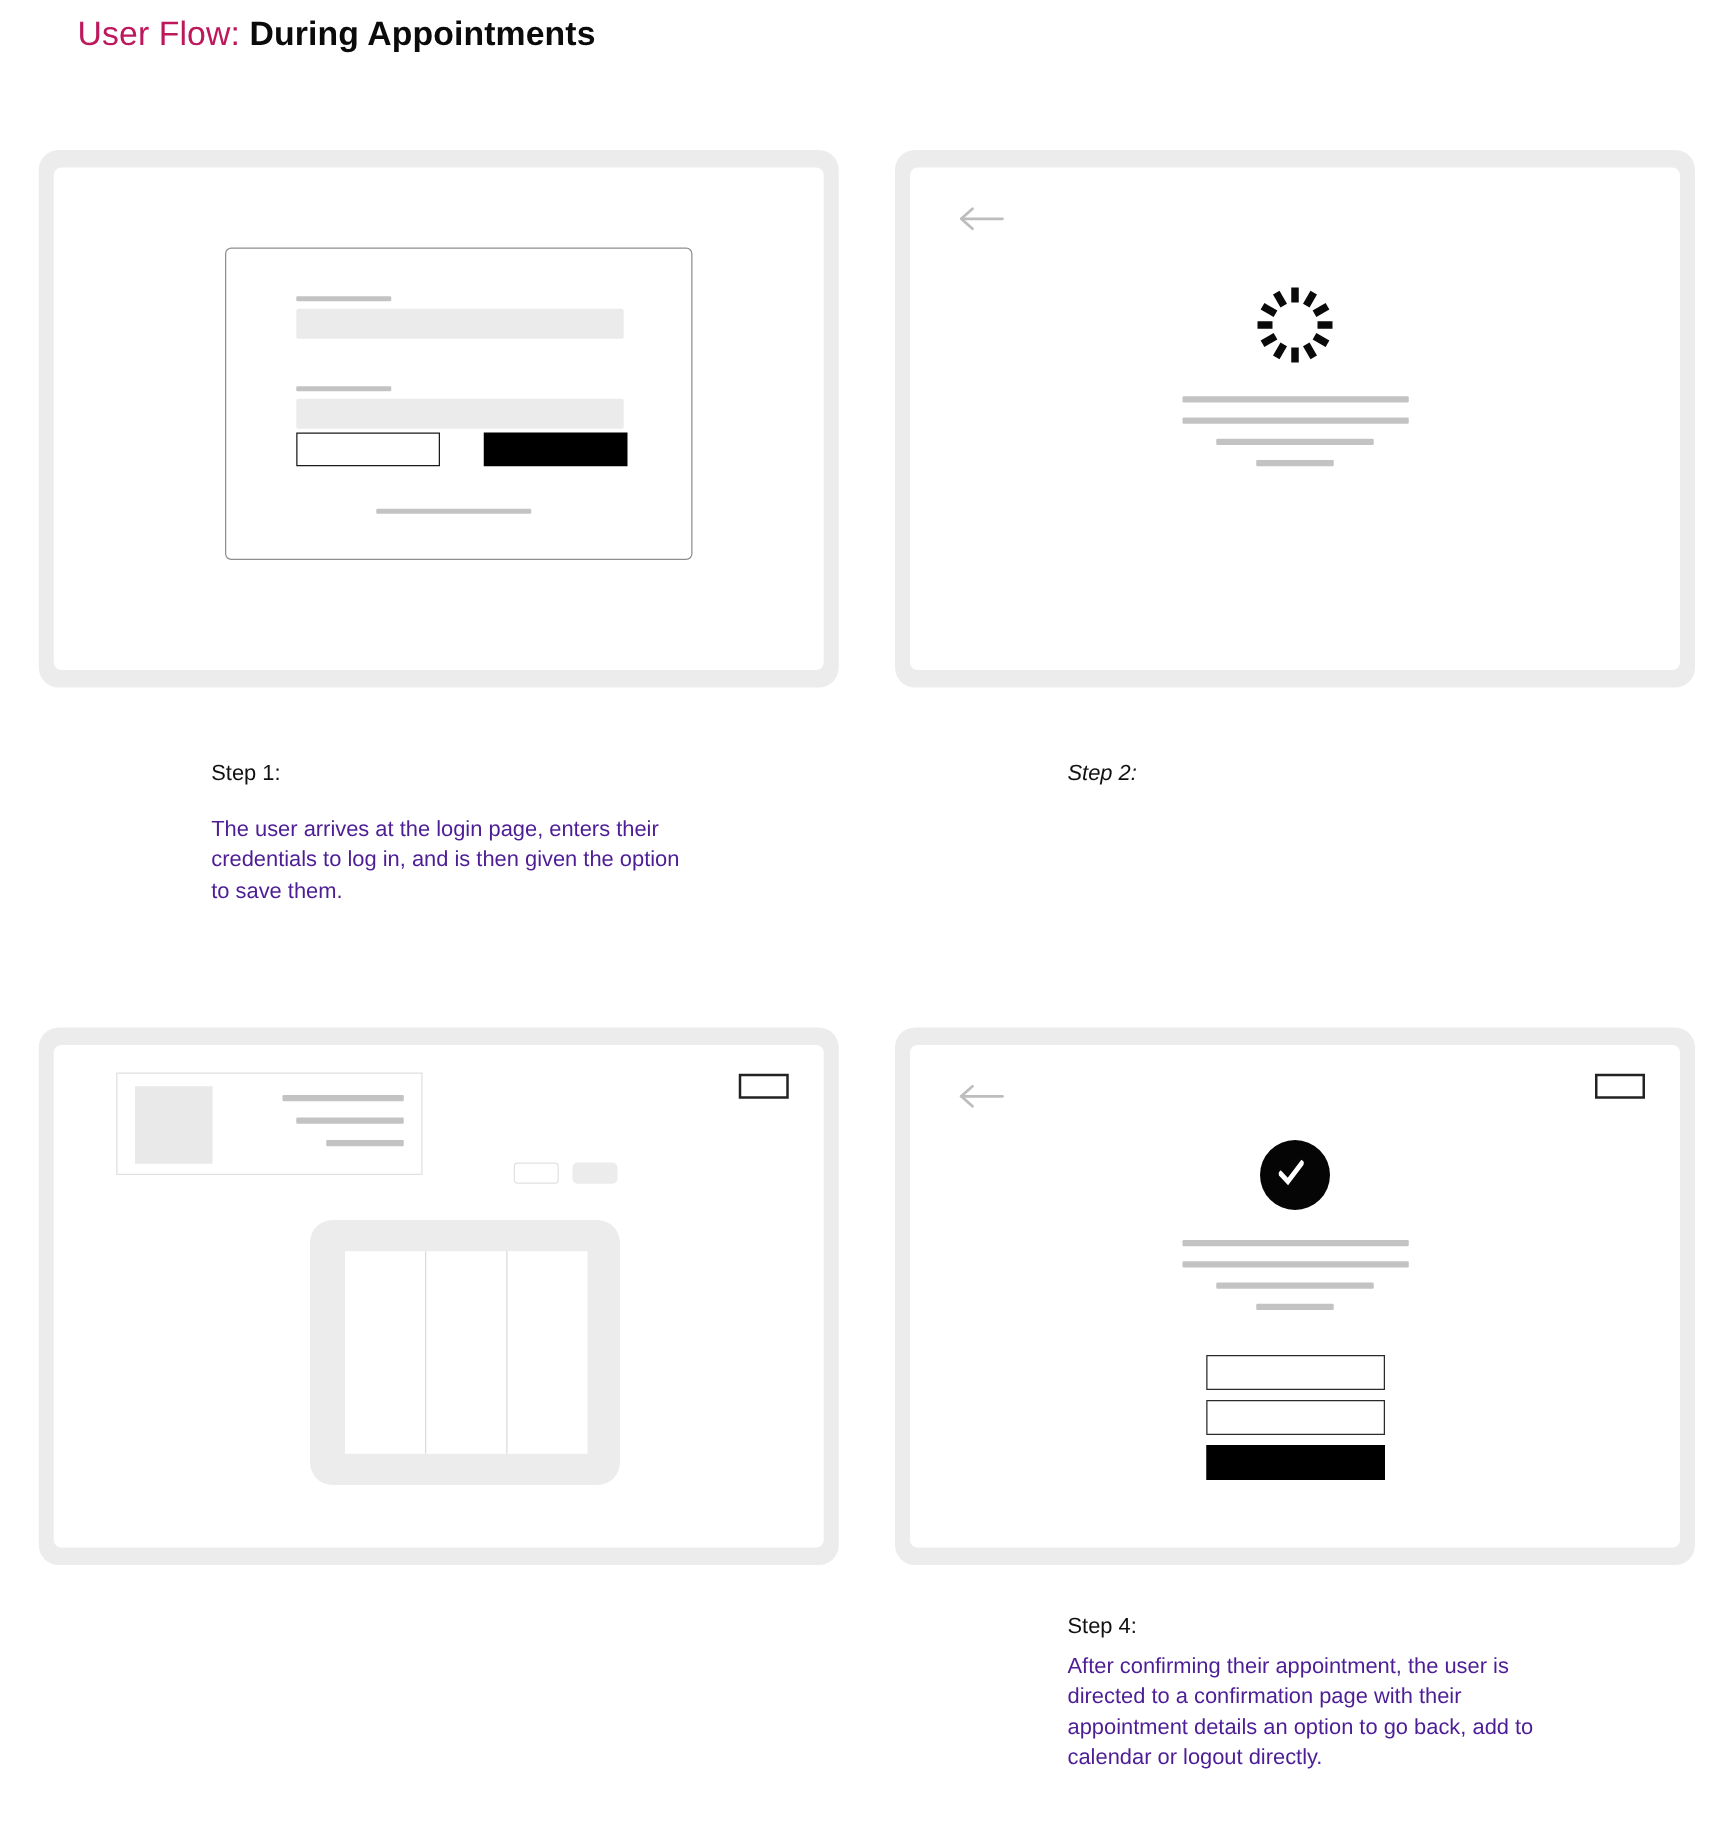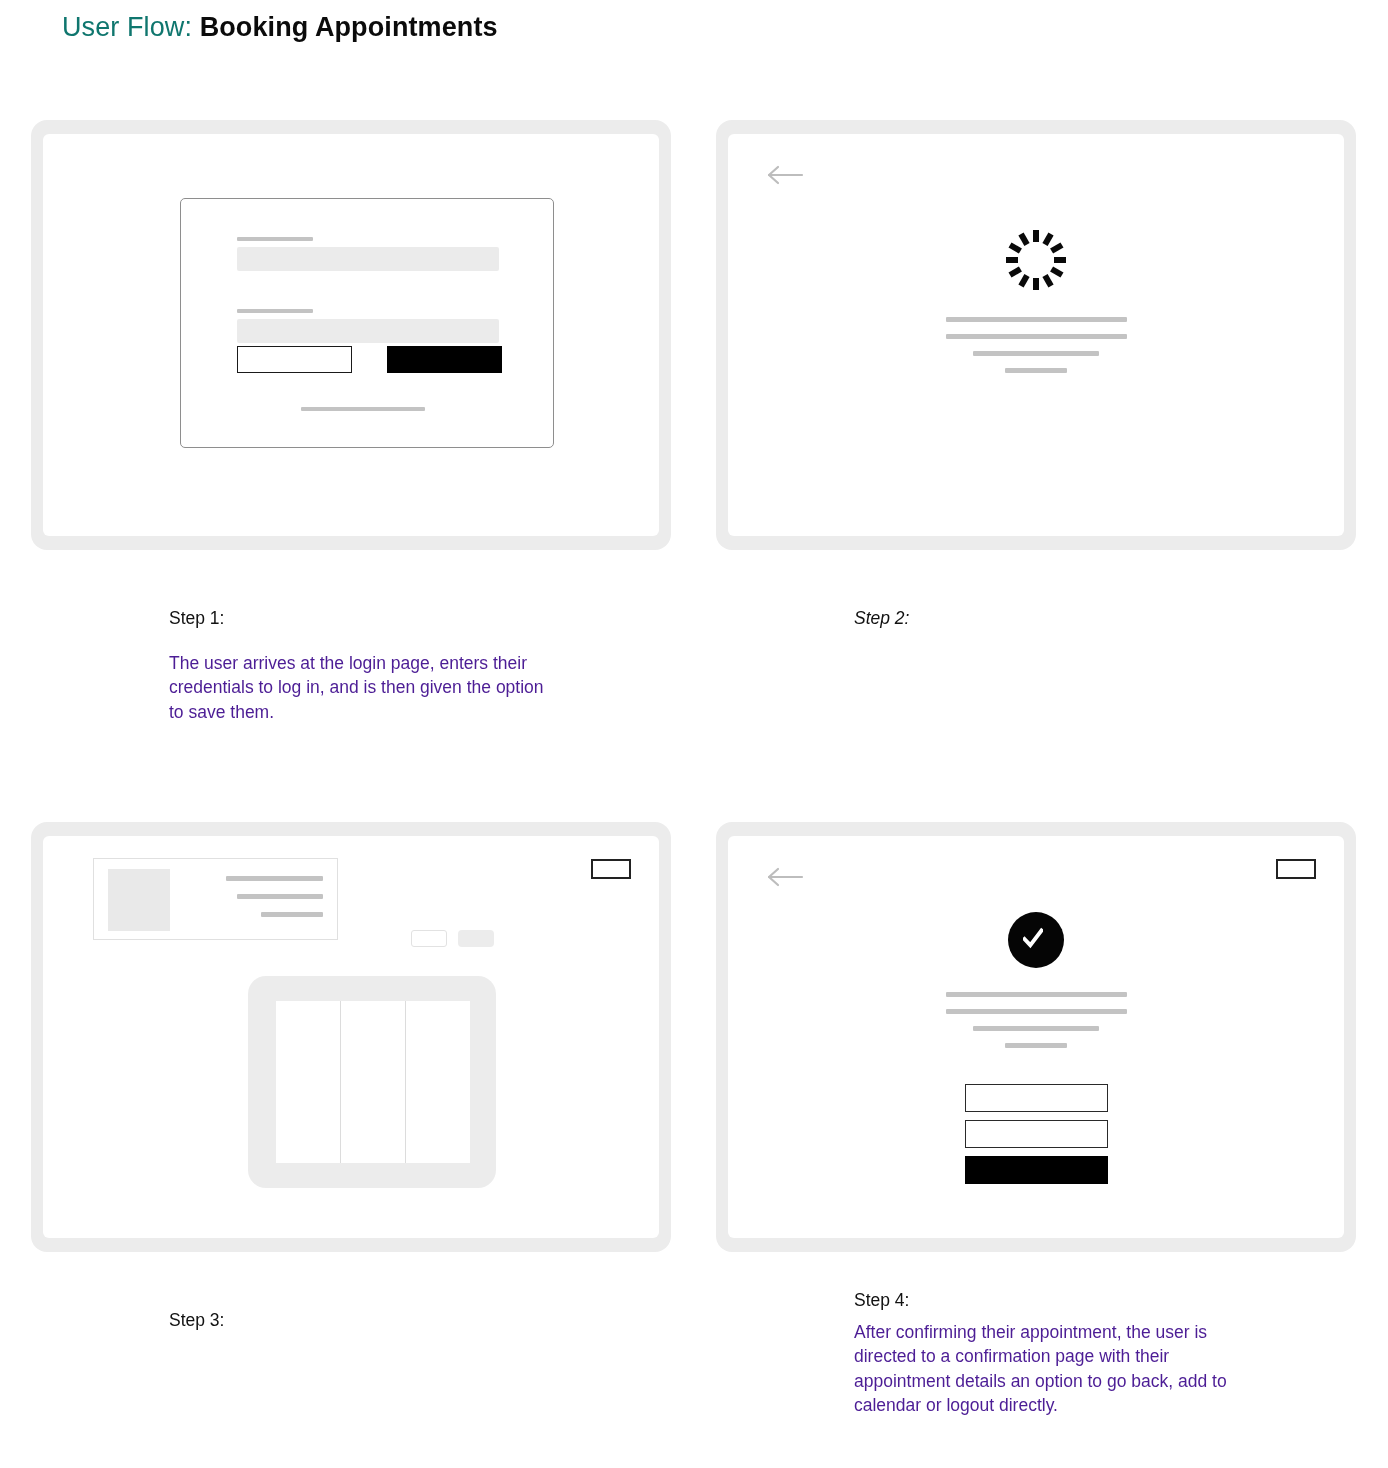--- a/index.html
+++ b/index.html
@@ -19,21 +19,21 @@
 
   
   .page-title {
     position: absolute;
     left: 62px;
     top: 12px;
     font-size: 27px;
     letter-spacing: 0.1px;
     white-space: nowrap;
   }
-  .page-title .t-prefix { color: #0f766e; font-weight: 400; }
+  .page-title .t-prefix { color: #be185d; font-weight: 400; }
   .page-title .t-main   { color: #0b0b0b; font-weight: 700; }
 
   
   .flow-grid {
     position: absolute;
     left: 0;
     top: 0;
     width: 1388px;
     height: 1468px;
   }
@@ -290,21 +290,21 @@
   .act-solid {
     width: 143px; height: 28px;
     background: #000000;
   }
 </style>
 </head>
 <body>
 
 <div class="page-title">
   <span class="t-prefix">User Flow:</span>
-  <span class="t-main">Booking Appointments</span>
+  <span class="t-main">During Appointments</span>
 </div>
 
 <div class="flow-grid">
 
   <div class="cell c1">
     <div class="device">
       <div class="screen">
 
         <div class="login-card">
           <div class="login-inner">
@@ -393,21 +393,20 @@
           <div class="calendar-inner">
             <div class="cal-col"></div>
             <div class="cal-col"></div>
             <div class="cal-col"></div>
           </div>
         </div>
 
       </div>
     </div>
     <div class="caption">
-      <p class="step-label">Step 3:</p>
     </div>
   </div>
 
   <div class="cell c4">
     <div class="device">
       <div class="screen">
 
         <div class="back-arrow">
           <svg width="40" height="22" viewBox="0 0 40 22" aria-hidden="true">
             <path d="M4 11 H37" stroke="#bdbdbd" stroke-width="2.2" fill="none" stroke-linecap="round"></path>

